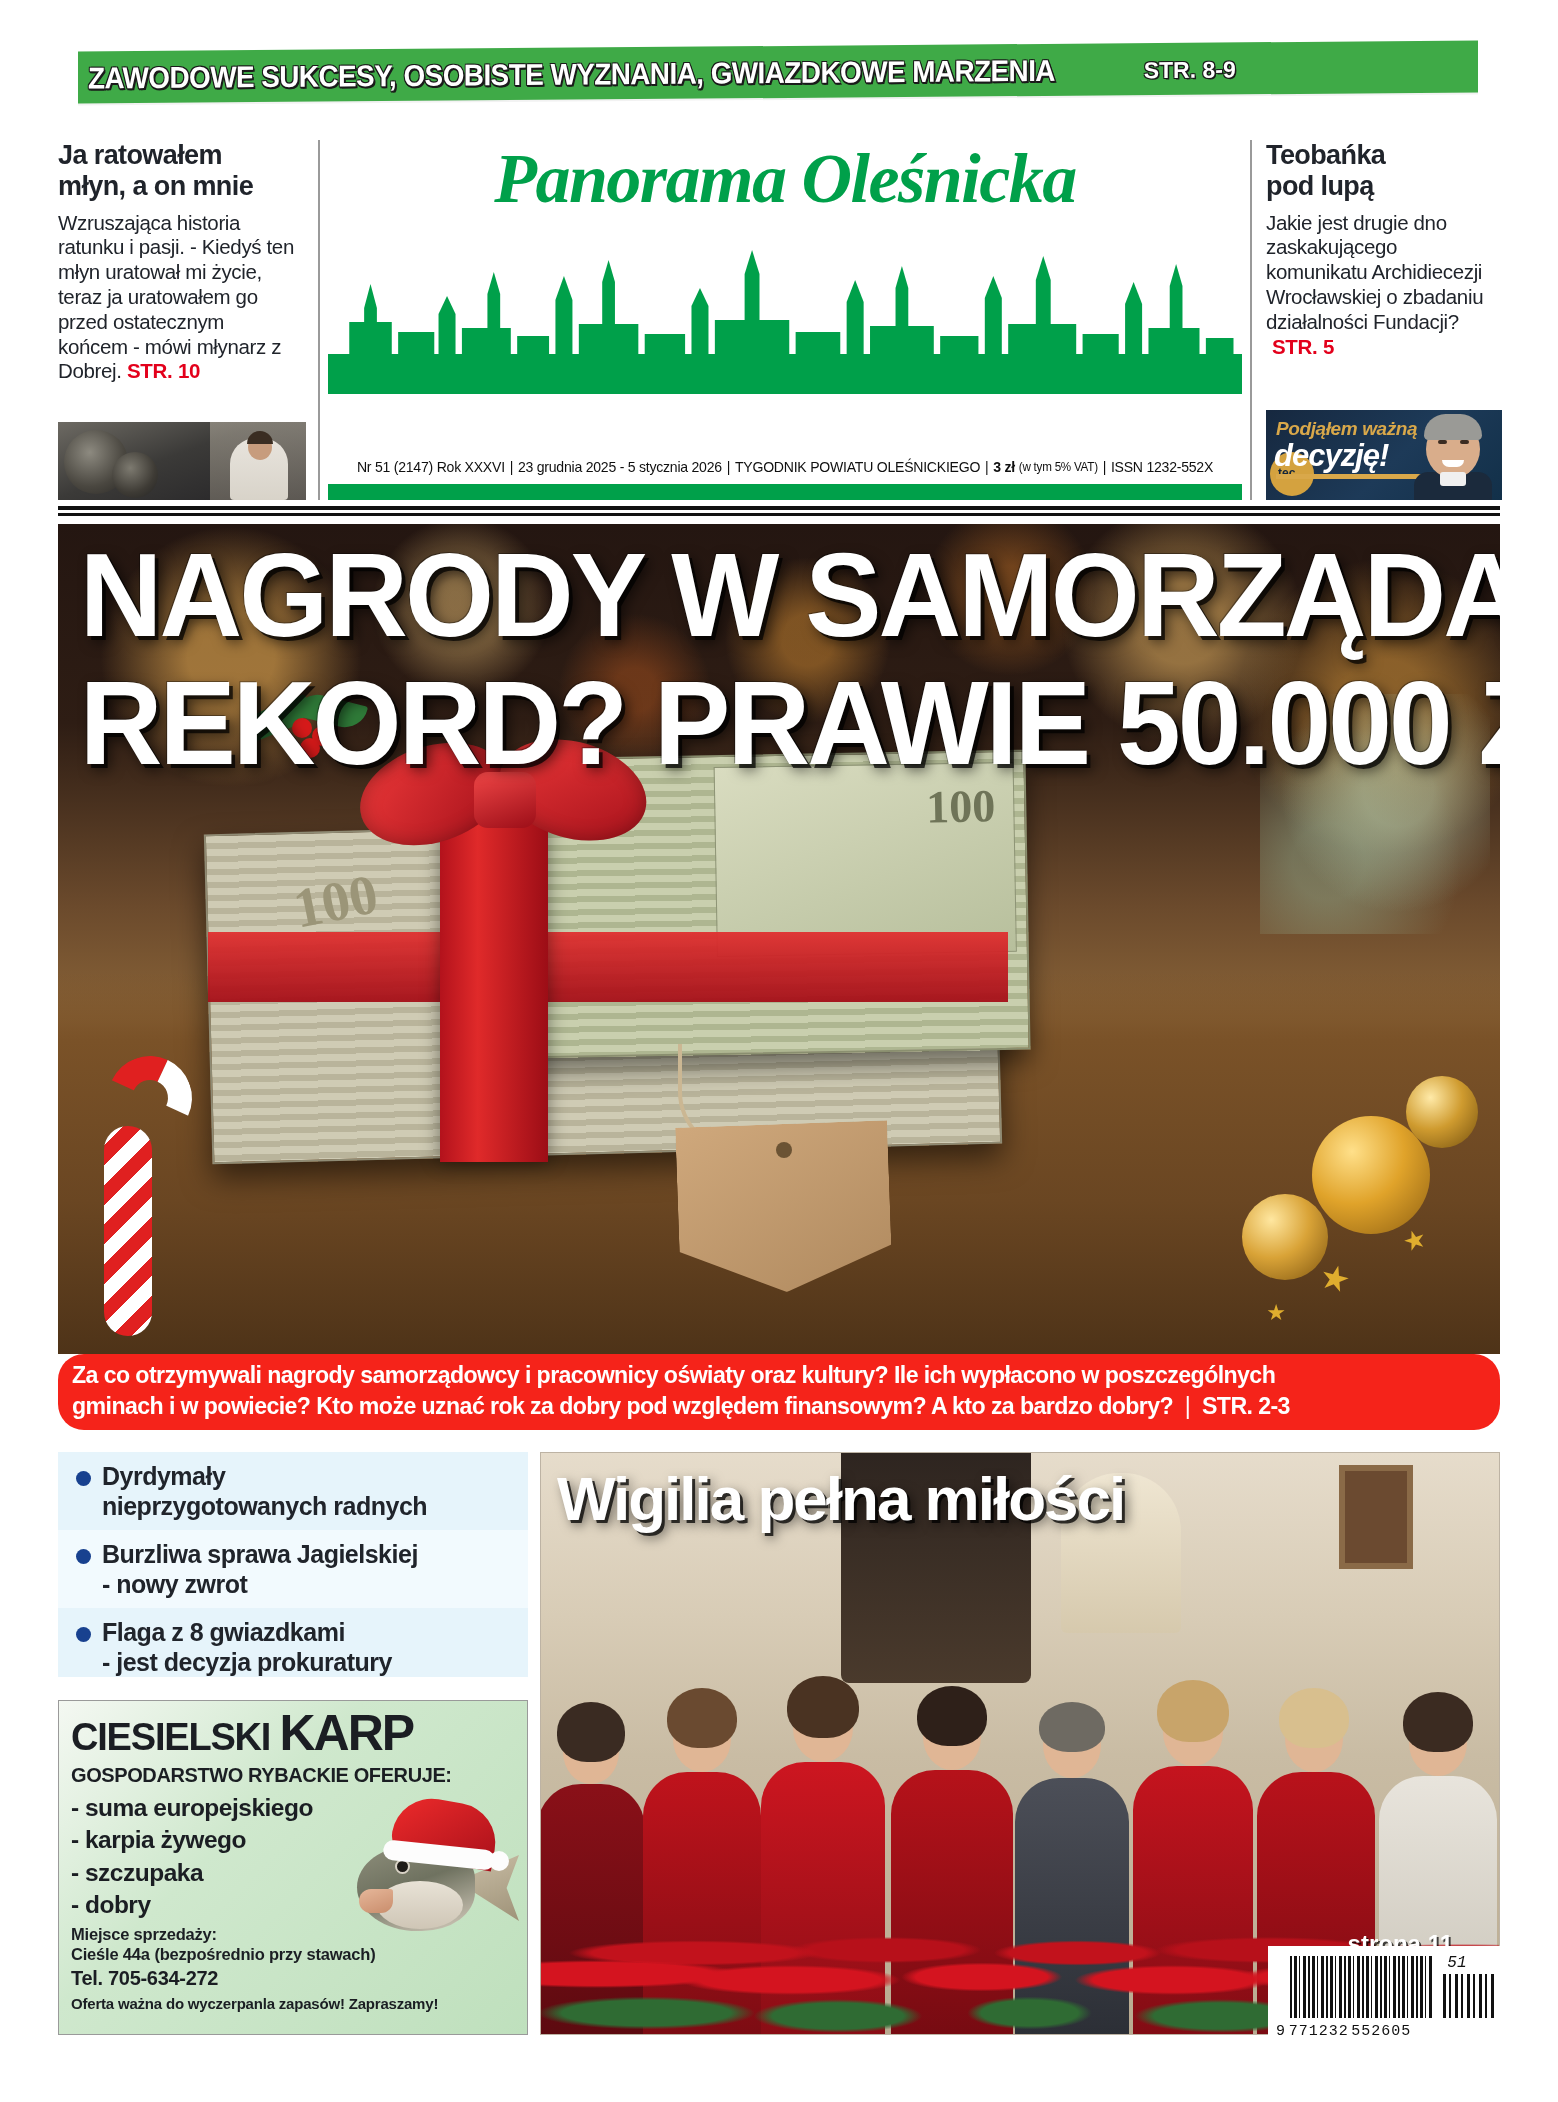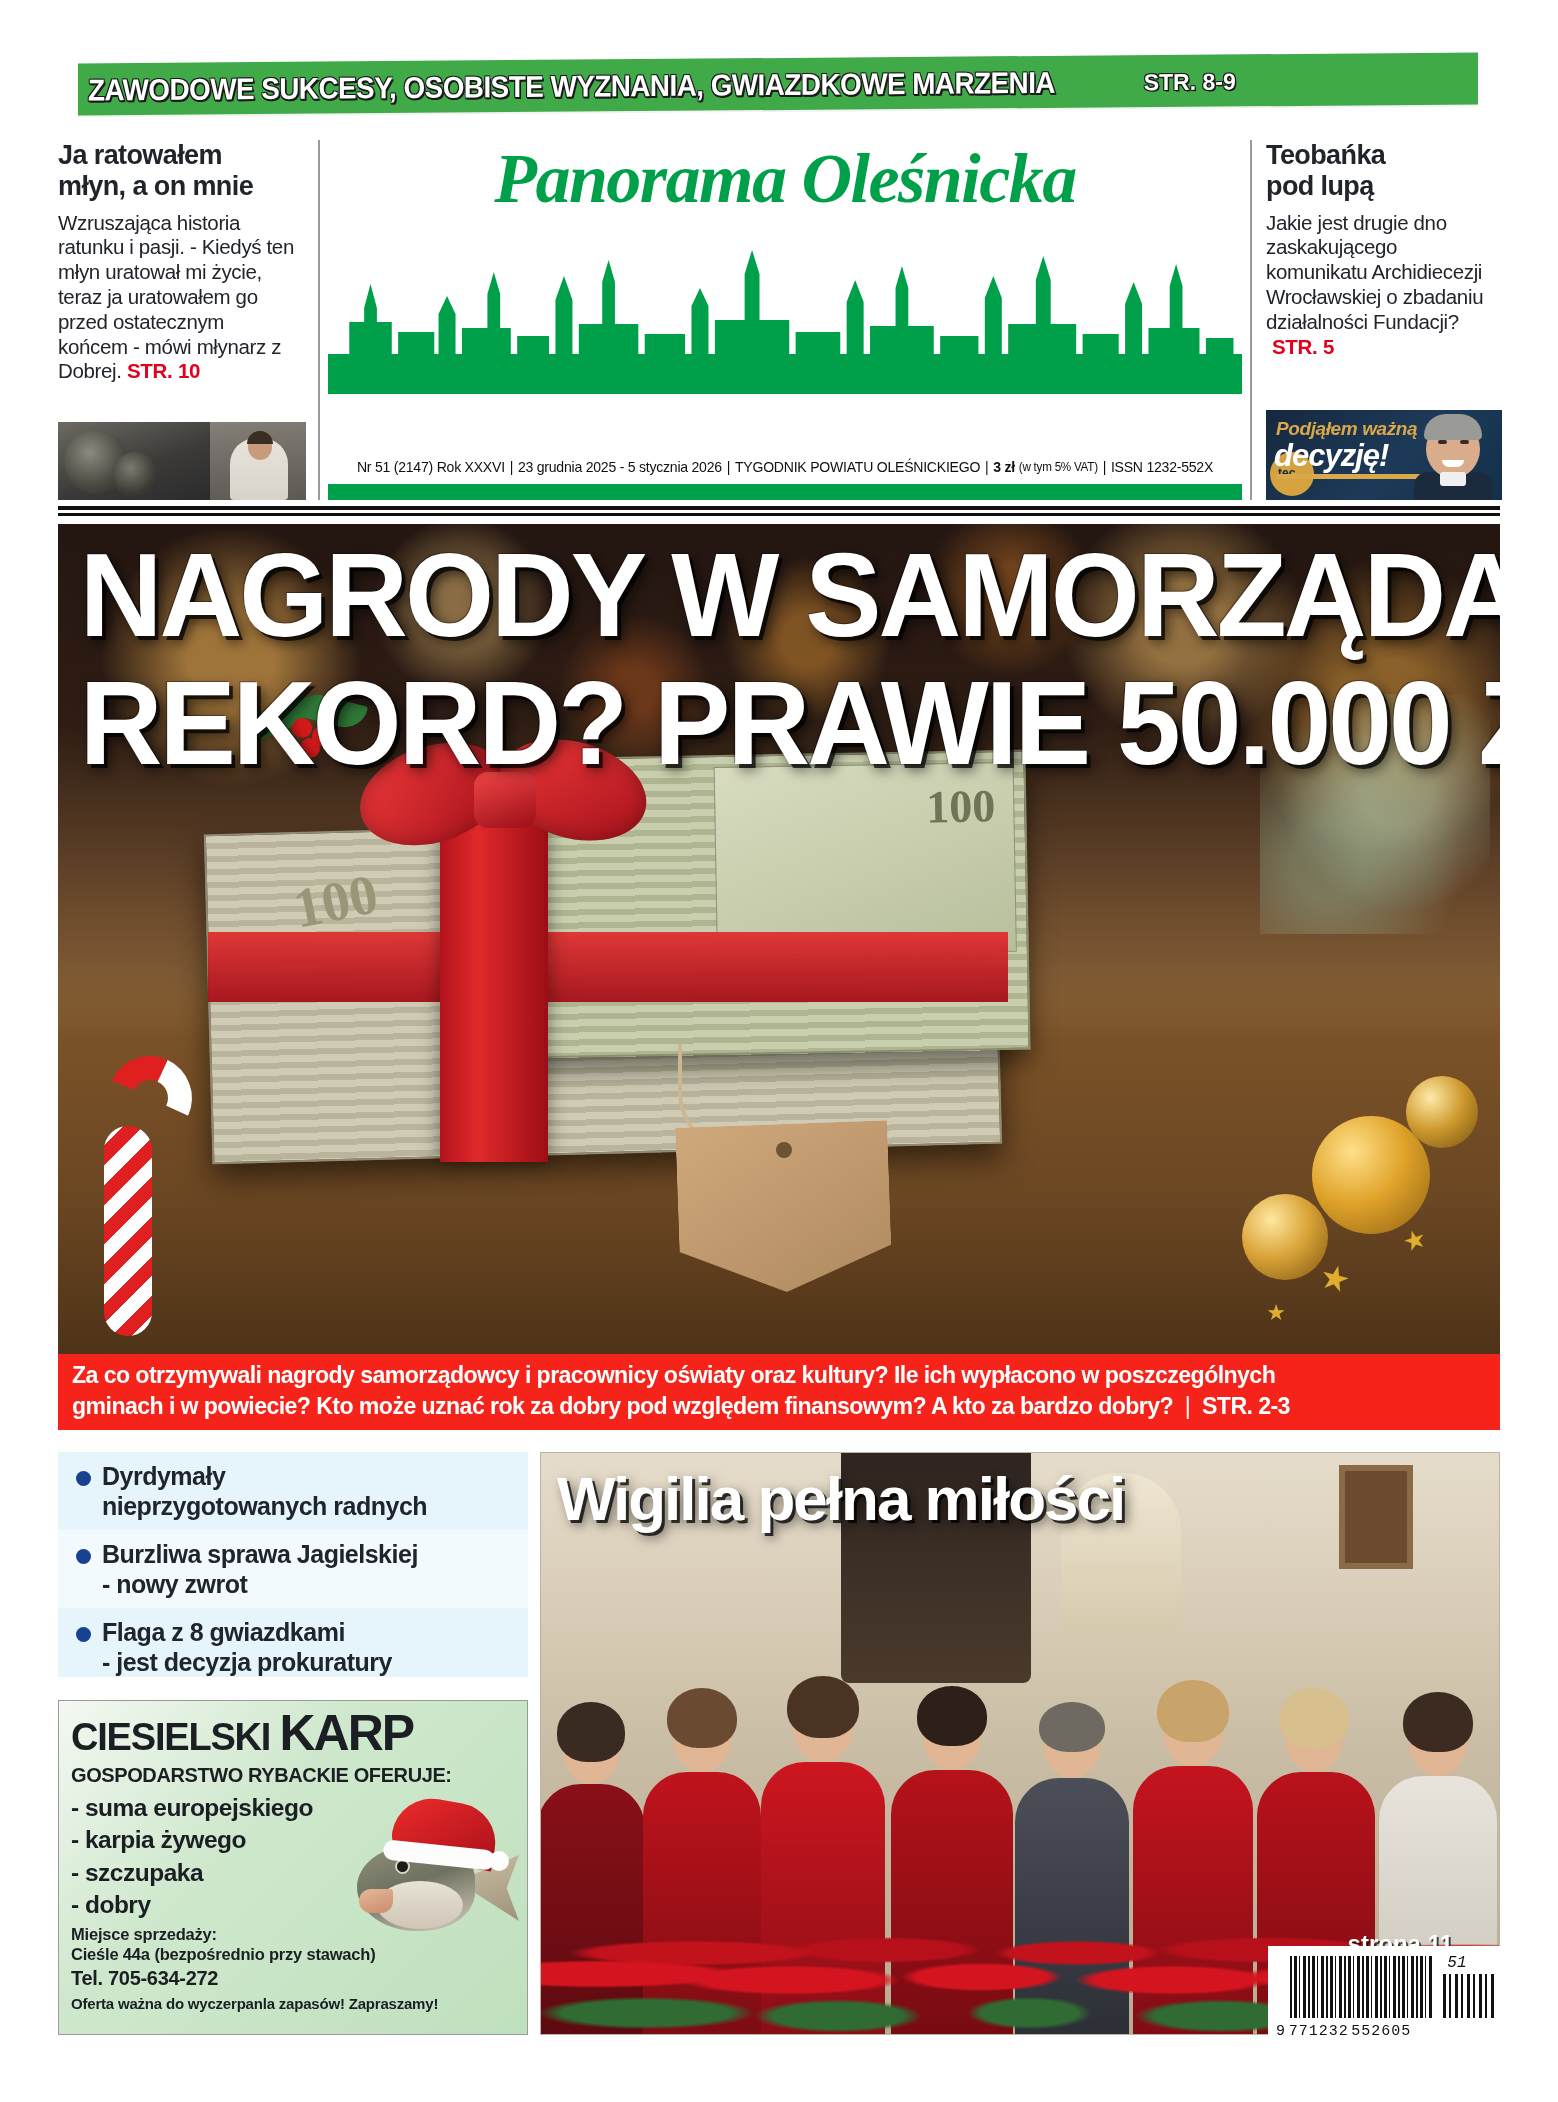--- a/index.html
+++ b/index.html
@@ -13,21 +13,21 @@
   .page {
     position: relative;
     width: 1558px; height: 2102px;
     background: #fff;
     padding: 0;
   }
 
   
   .top-banner-wrap {
     position: absolute;
-    left: 0; top: 58px;
+    left: 0; top: 46px;
     width: 1558px; height: 58px; text-align: center;
   }
   .top-banner {
     position: absolute;
     left: 78px; top: 0;
     width: 1400px; height: 52px;
     background: #3faa47;
     transform: skewY(-0.45deg);
     box-shadow: 0 2px 0 rgba(0,0,0,0.05);
   }
@@ -348,20 +348,21 @@
   .hero-l1 { font-size: 118px; }
   .hero-l2 { font-size: 118px; margin-top: 14px; }
 
   
   .red-bar {
     position: absolute;
     left: 58px; top: 1354px;
     width: 1442px; height: 76px;
     background: #f5231a;
     padding: 6px 12px 0 14px;
+    border-radius: 26px;
   }
   .red-bar p {
     color: #ffffff;
     font-weight: 800;
     font-size: 23.5px;
     line-height: 1.33;
     letter-spacing: -0.6px;
     transform: scaleX(0.985);
     transform-origin: left center;
     white-space: nowrap;

